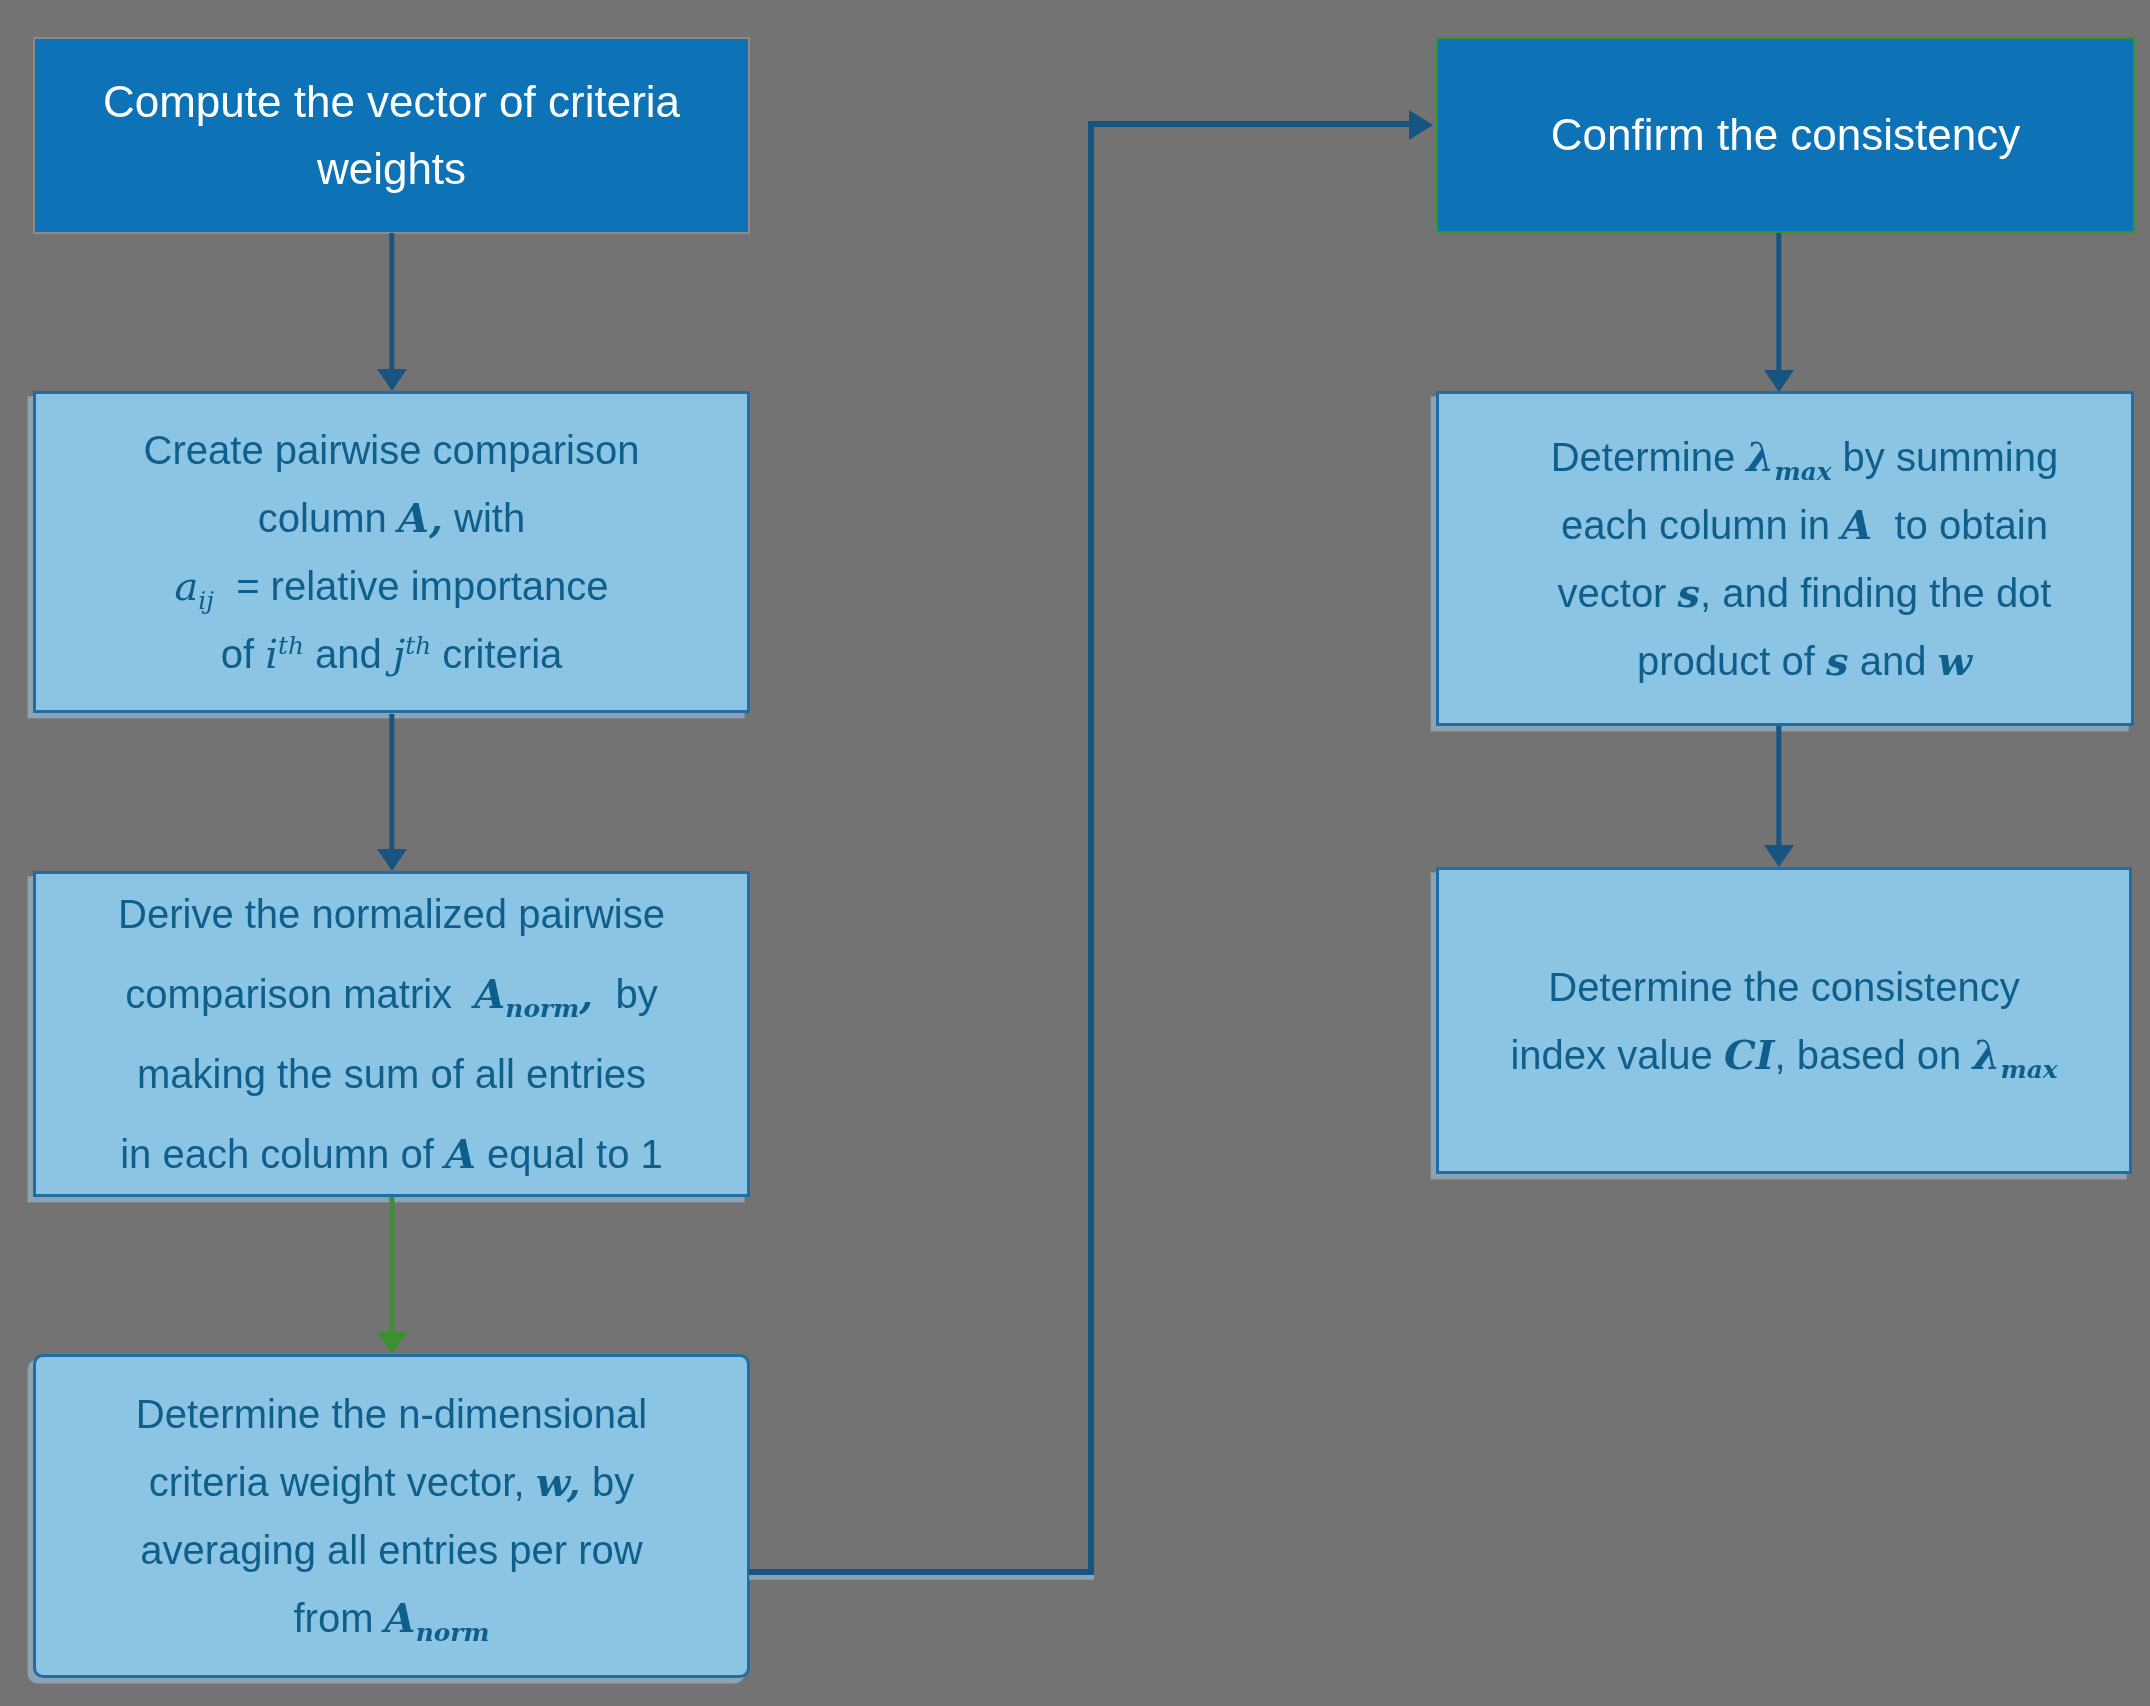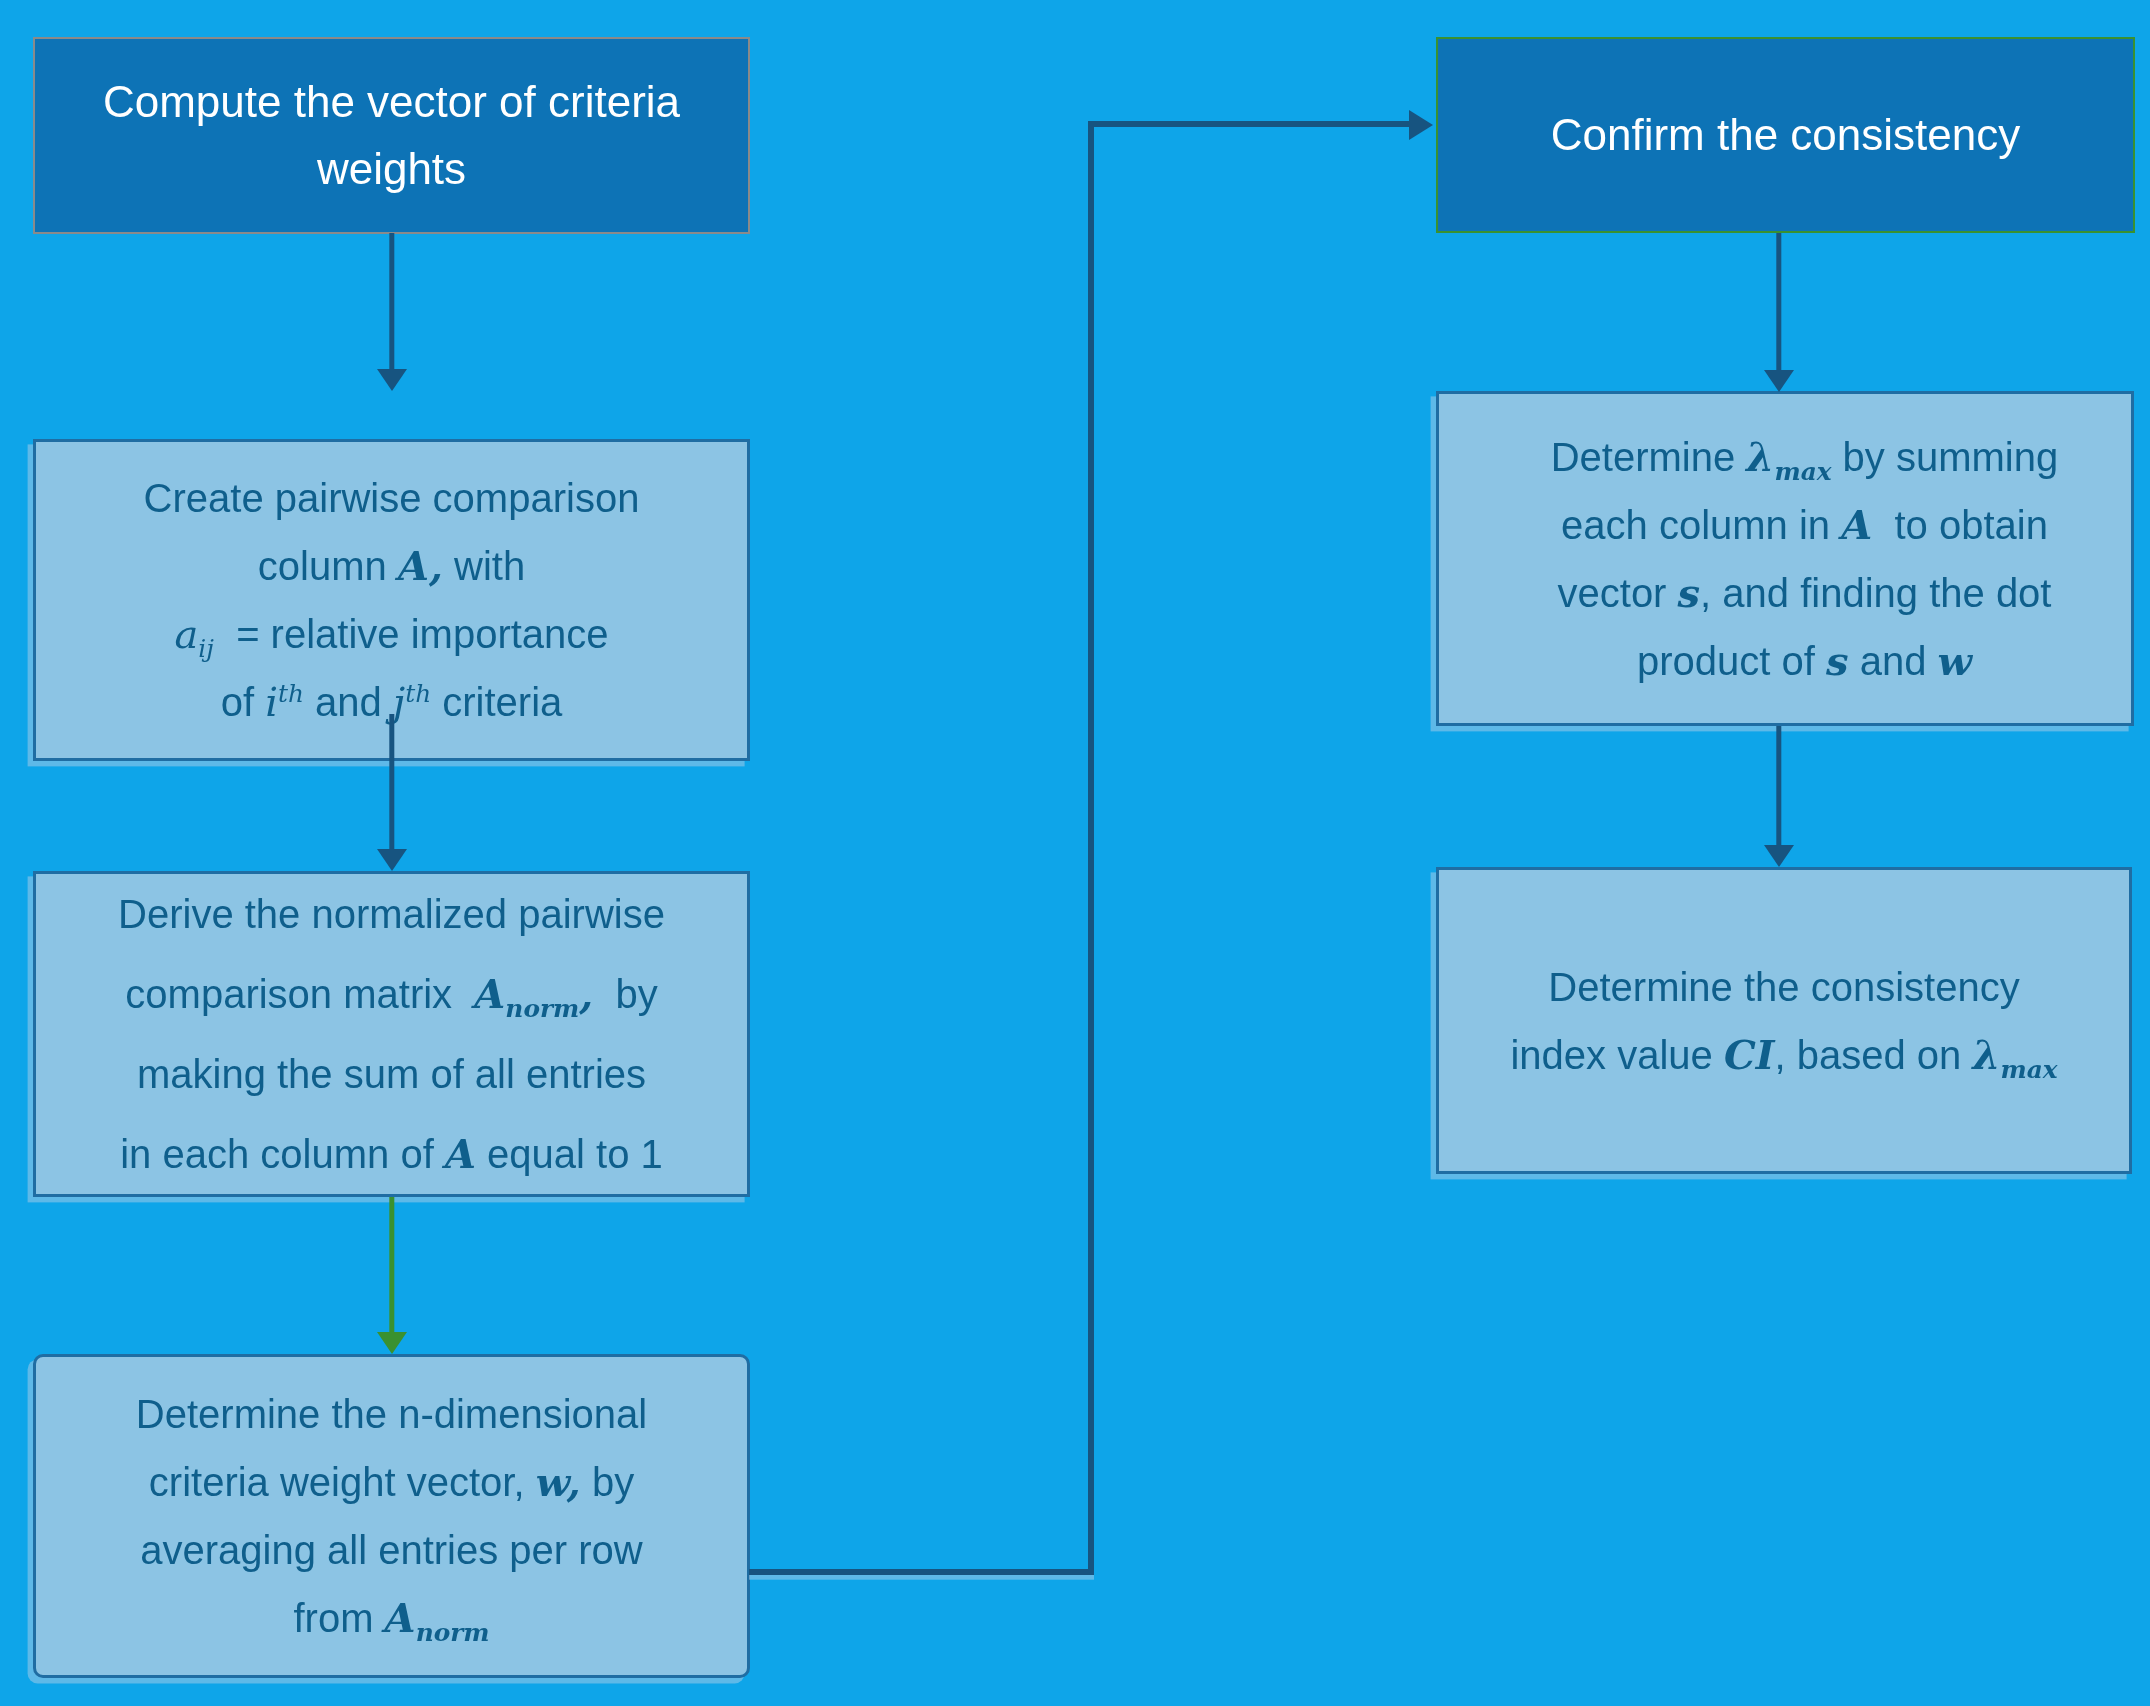--- a/index.html
+++ b/index.html
@@ -8,21 +8,21 @@
     --light-border:#1f6da3;
     --gray-border:#8a8a8a;
     --green:#3a9130;
     --navy:#175480;
     --text:#0f5f8c;
     --white-text:#ffffff;
     --shadow:rgba(160,203,231,.55);
   }
   *{margin:0;padding:0;box-sizing:border-box;}
   body{background:#ffffff;font-family:"Liberation Sans",sans-serif;}
-  .stage{position:relative;width:2151px;height:1706px;background:#0ea5e9;overflow:hidden;}
+  .stage{position:relative;width:2151px;height:1706px;background:#737373;overflow:hidden;}
 
   .box{
     position:absolute;
     display:flex;flex-direction:column;justify-content:center;align-items:center;
     text-align:center;
   }
   .light{
     background:var(--light-fill);
     border:3.1px solid var(--light-border);
     color:var(--text);
@@ -40,21 +40,21 @@
   .dark .tline{line-height:1.52;}
 
   
   .m{font-family:"DejaVu Serif",serif;font-style:italic;}
   .mb{font-family:"DejaVu Serif",serif;font-style:italic;font-weight:bold;}
   sub{font-size:62%;line-height:0;}
   sup{font-size:62%;line-height:0;}
 
   
   #box-compute   {left:33px;  top:37px;   width:717px; height:197px;}
-  #box-create    {left:33px;  top:391px;  width:717px; height:322px;margin-top:48px;}
+  #box-create    {left:33px;  top:391px;  width:717px; height:322px;}
   #box-normalize {left:33px;  top:871px; width:717px; height:326px;gap:12px;}
   #box-weights   {left:33px;  top:1354px; width:717px; height:324px;border-radius:10px;}
   #box-confirm   {left:1436px;top:37px;   width:699px; height:196px;}
   #box-lambda    {left:1436px;top:391px;  width:698px; height:335px;padding-left:39px;}
   #box-ci        {left:1436px;top:867px; width:696px; height:307px;justify-content:center;}
 
   
   .varrow{position:absolute;}
   .varrow .shaft{position:absolute;left:50%;transform:translateX(-50%);width:5.4px;top:0;bottom:21px;background:var(--navy);}
   .varrow .head{position:absolute;left:50%;transform:translateX(-50%);bottom:0;width:0;height:0;

